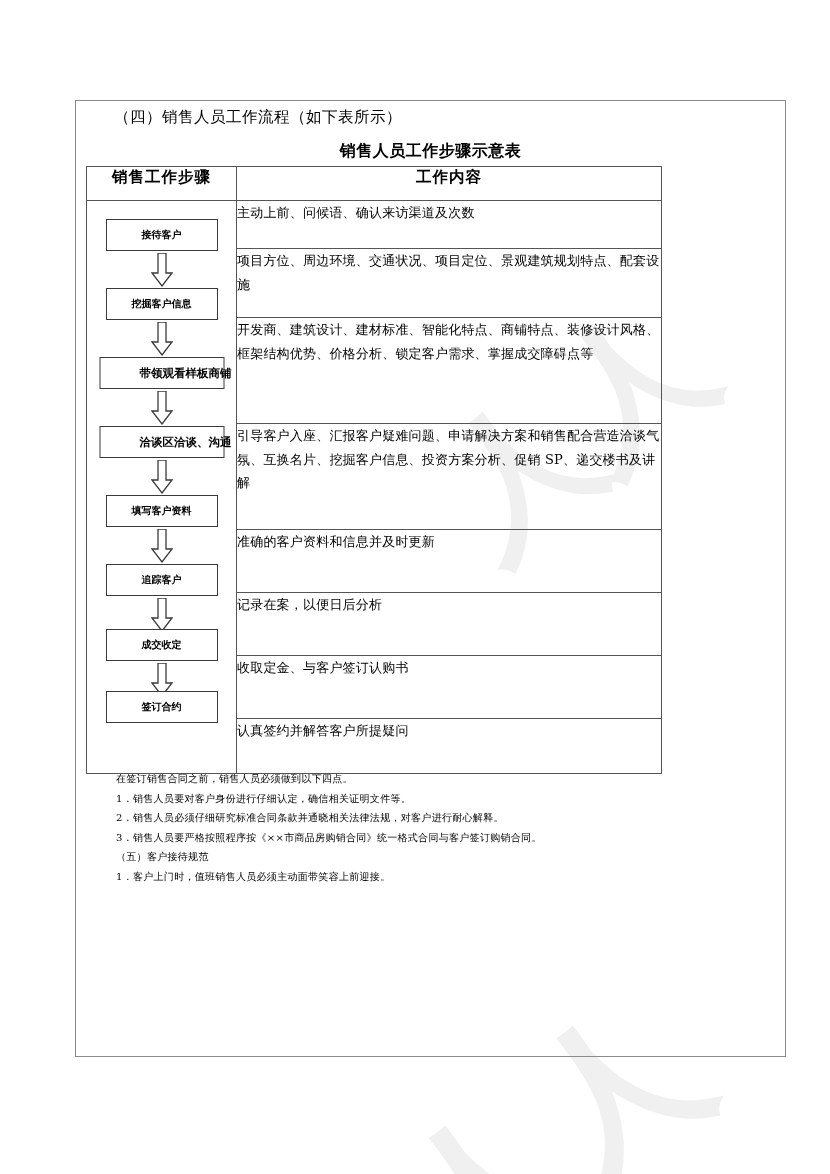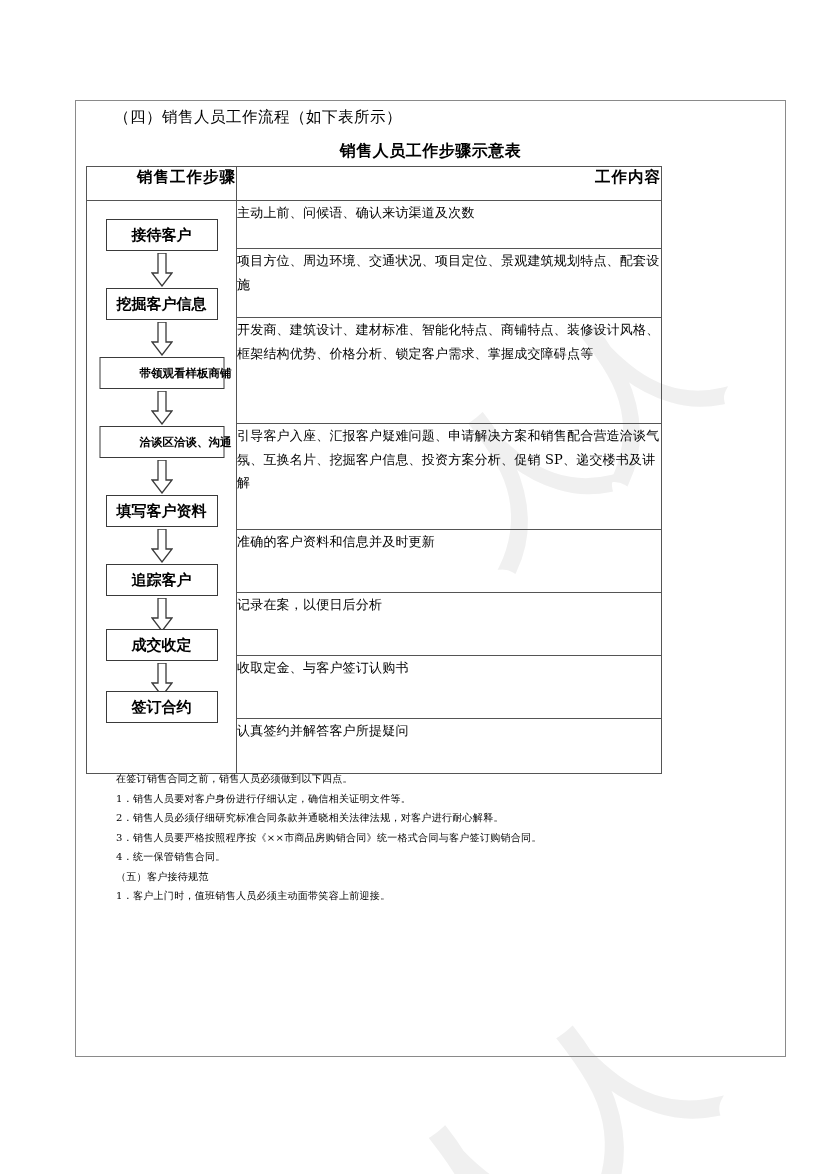--- a/index.html
+++ b/index.html
@@ -96,21 +96,21 @@
     border-collapse: collapse;
     table-layout: fixed;
   }
   #flow-table td, #flow-table th {
     border: 1.2px solid #555555;
     padding: 0;
     vertical-align: top;
   }
   .th-cell {
     height: 33px;
-    text-align: right;
+    text-align: center;
     vertical-align: middle;
     font-size: 15.5px;
     font-weight: bold;
     font-family: "DejaVu Sans", "Liberation Sans", sans-serif;
     letter-spacing: 1px;
   }
   .col-steps { width: 150px; }
   .col-content { width: 425px; }
 
   
@@ -128,21 +128,21 @@
     position: absolute;
     left: 50%;
     transform: translateX(-50%);
     width: 112px;
     height: 32px;
     border: 1.2px solid #3a3a3a;
     box-sizing: border-box;
     display: flex;
     align-items: center;
     justify-content: center;
-    font-size: 15px;
+    font-size: 10px;
     font-weight: bold;
     font-family: "DejaVu Sans", "Liberation Sans", sans-serif;
     background: #ffffff;
     letter-spacing: 0px;
     white-space: nowrap;
   }
   .flow-node.wide {
     width: 125px;
     font-size: 11.5px;
     padding-left: 48px;
@@ -284,19 +284,18 @@
           <td class="content-cell tall8">认真签约并解答客户所提疑问</td>
         </tr>
       </tbody>
     </table>
 
     <div id="body-text">
       <div class="para indent">在签订销售合同之前，销售人员必须做到以下四点。</div>
       <div class="para indent">1．销售人员要对客户身份进行仔细认定，确信相关证明文件等。</div>
       <div class="para indent">2．销售人员必须仔细研究标准合同条款并通晓相关法律法规，对客户进行耐心解释。</div>
       <div class="para indent">3．销售人员要严格按照程序按《××市商品房购销合同》统一格式合同与客户签订购销合同。</div>
-      <div class="para indent">4．统一保管销售合同。</div>
       <div class="para indent">（五）客户接待规范</div>
       <div class="para indent">1．客户上门时，值班销售人员必须主动面带笑容上前迎接。</div>
     </div>
 
   </div>
 </div>
 
 </body></html>

